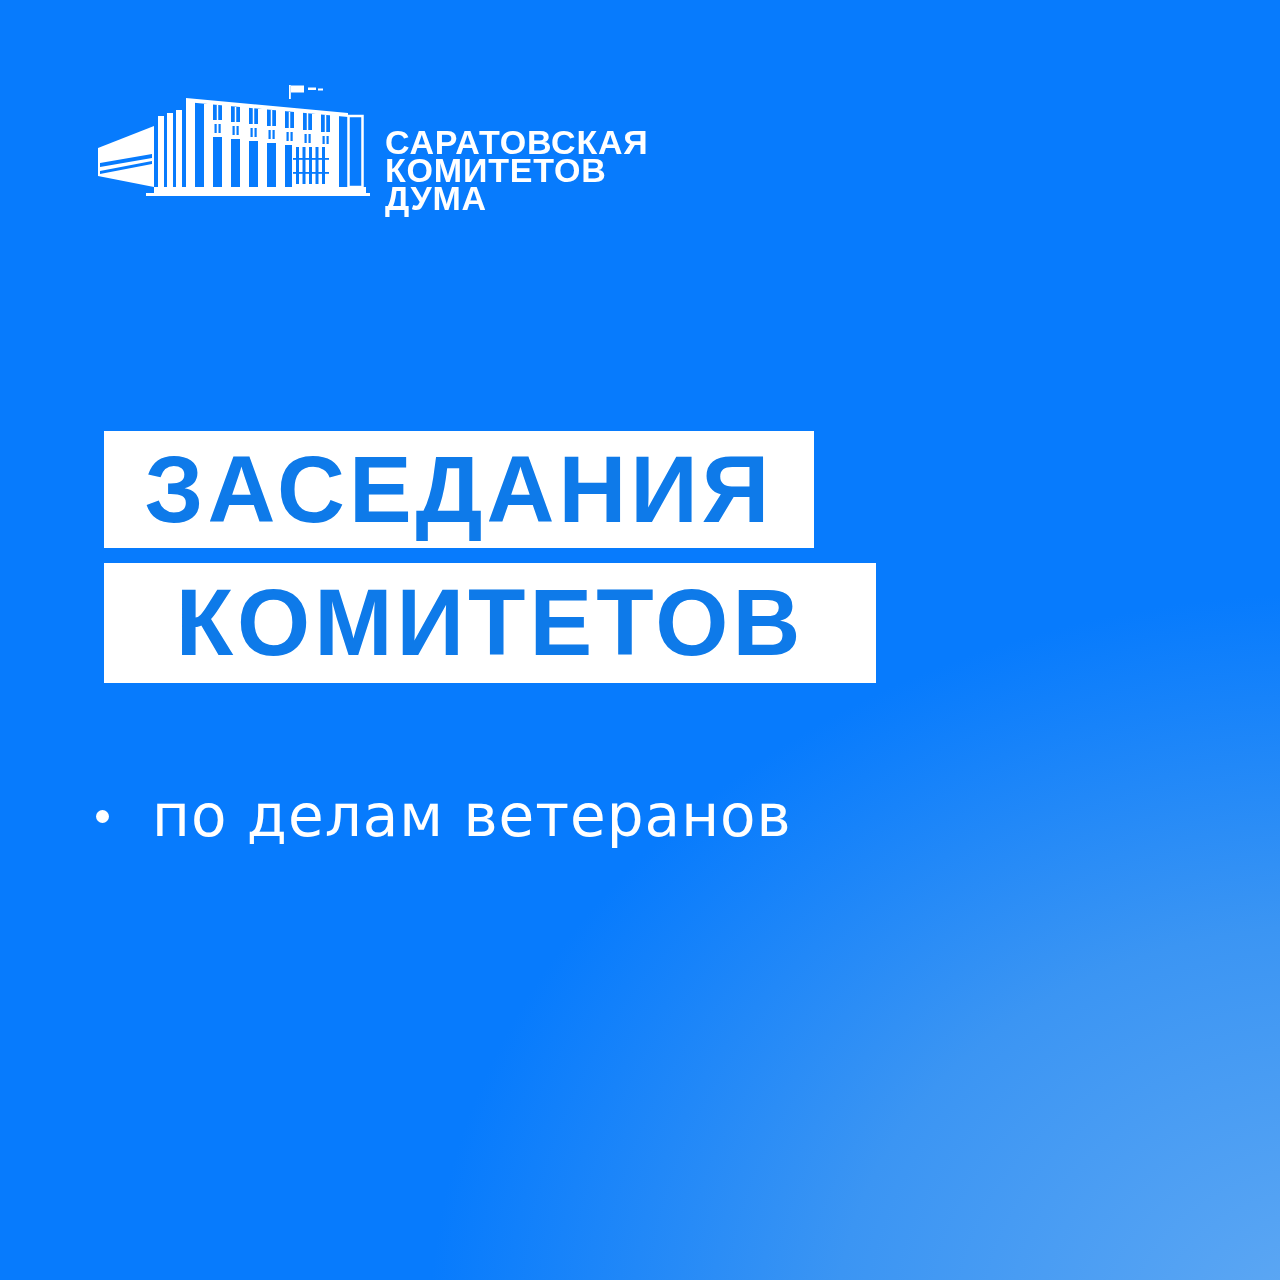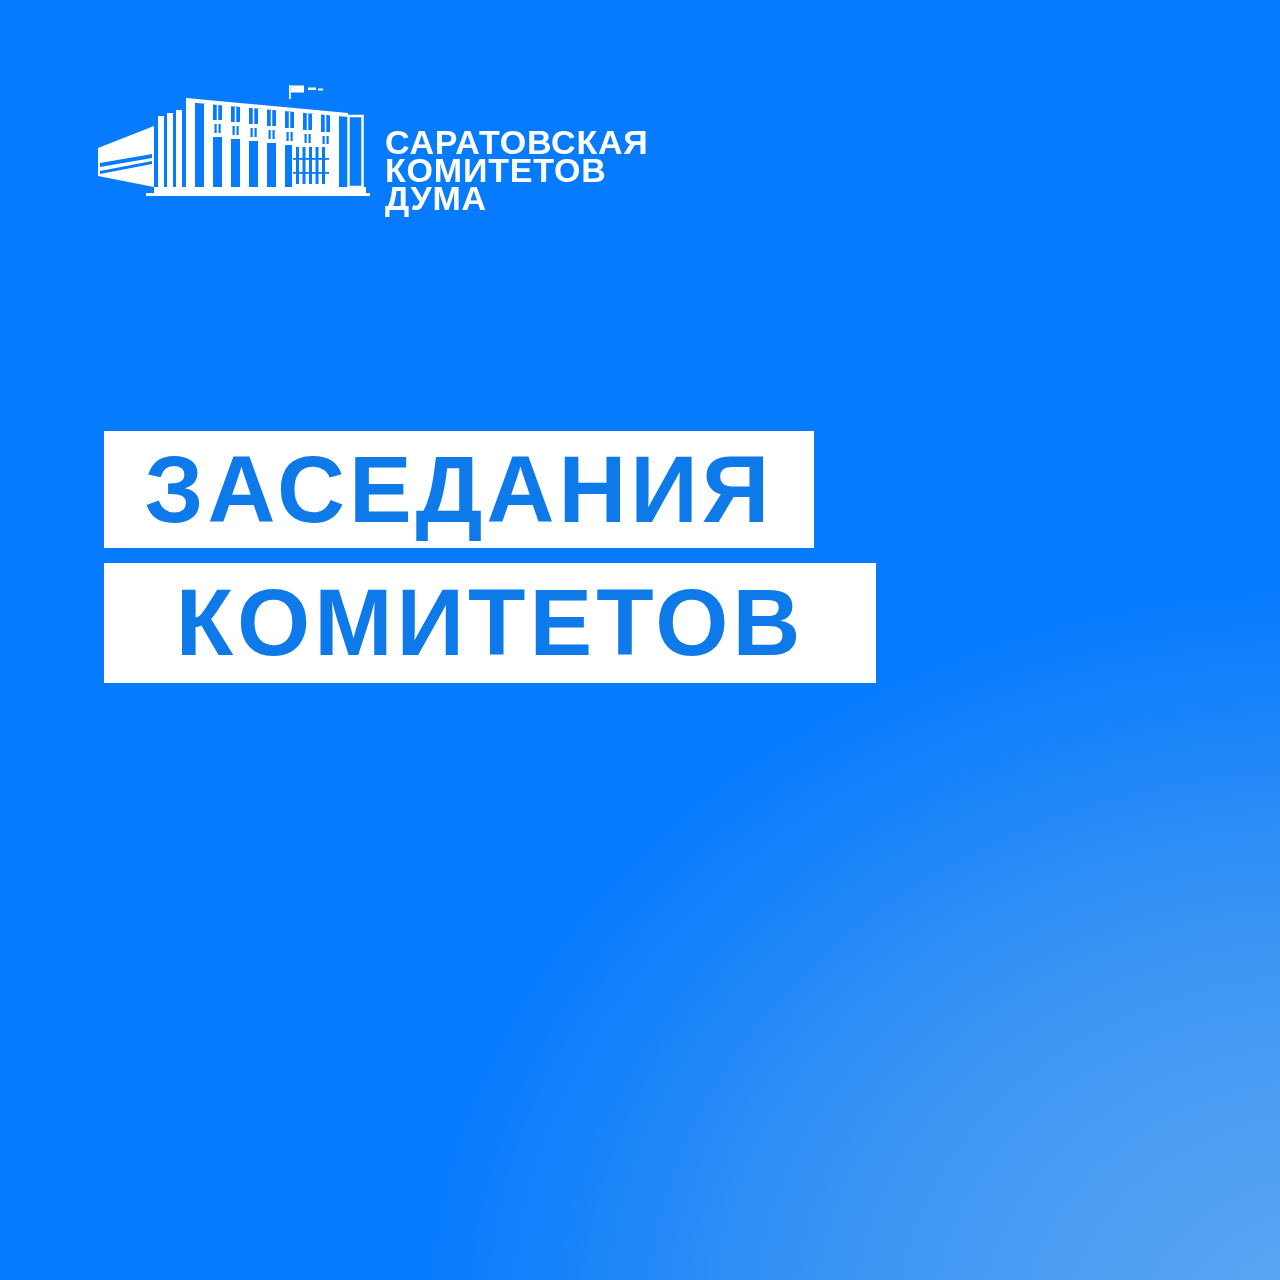--- a/index.html
+++ b/index.html
@@ -148,15 +148,19 @@
 
 
   <div class="title-box title-box-1">
     <span>ЗАСЕДАНИЯ</span>
   </div>
   <div class="title-box title-box-2">
     <span>КОМИТЕТОВ</span>
   </div>
 
   <div class="agenda">
+    <div class="agenda-row">
+      <span class="bullet-dot"></span>
+      <span class="item-text">по делам ветеранов</span>
+    </div>
   </div>
 
 </div>
 
 </body></html>

